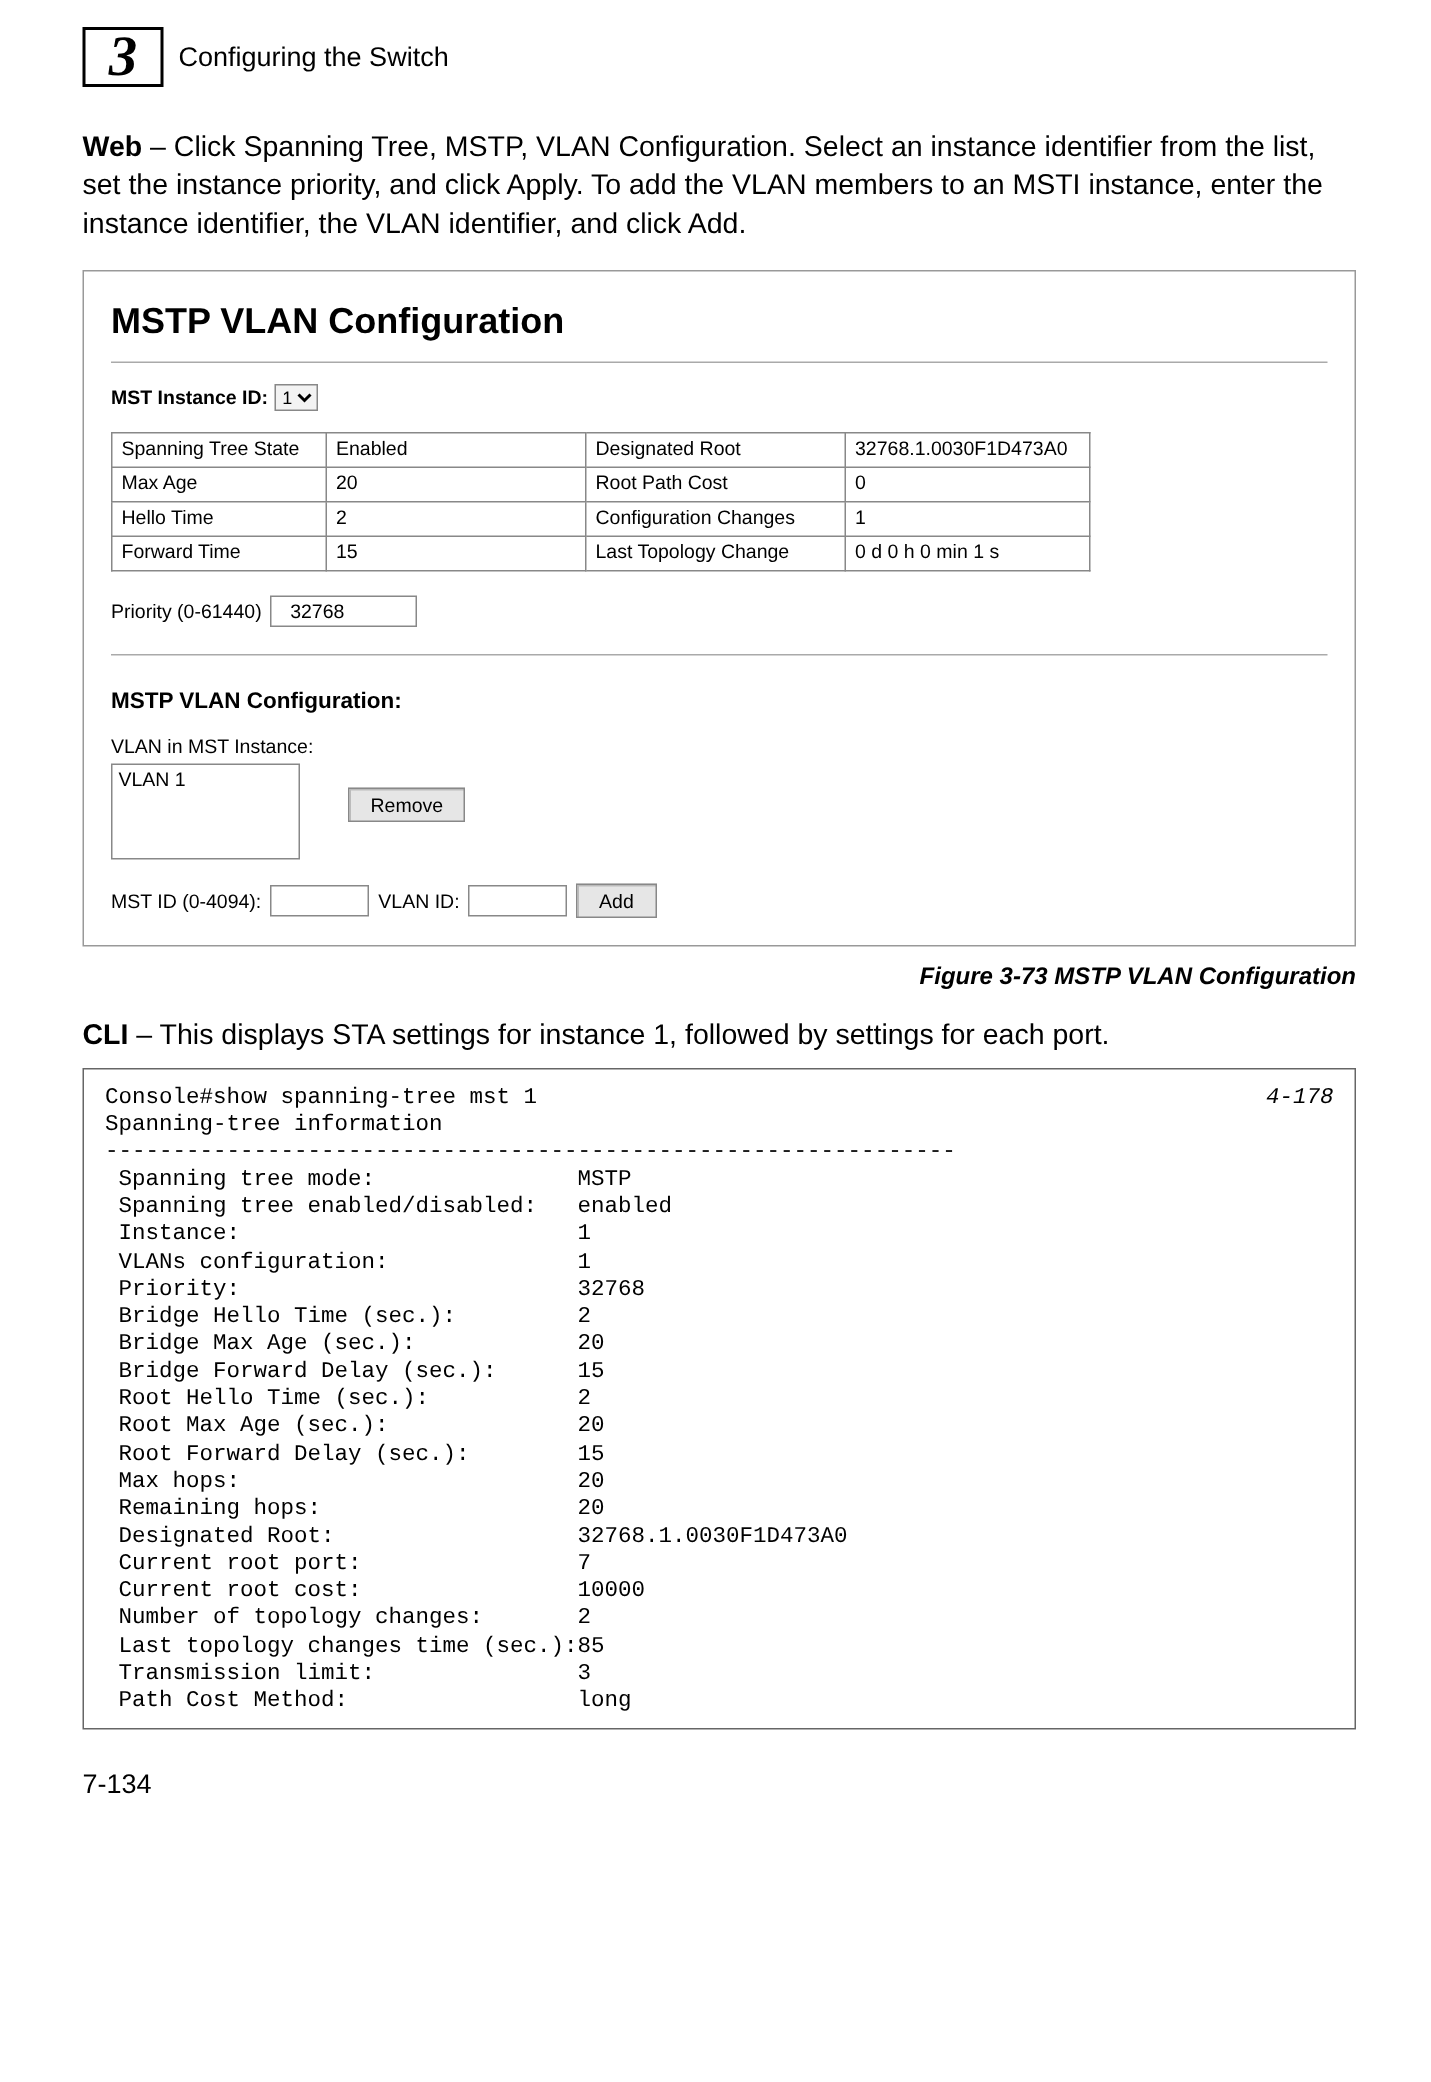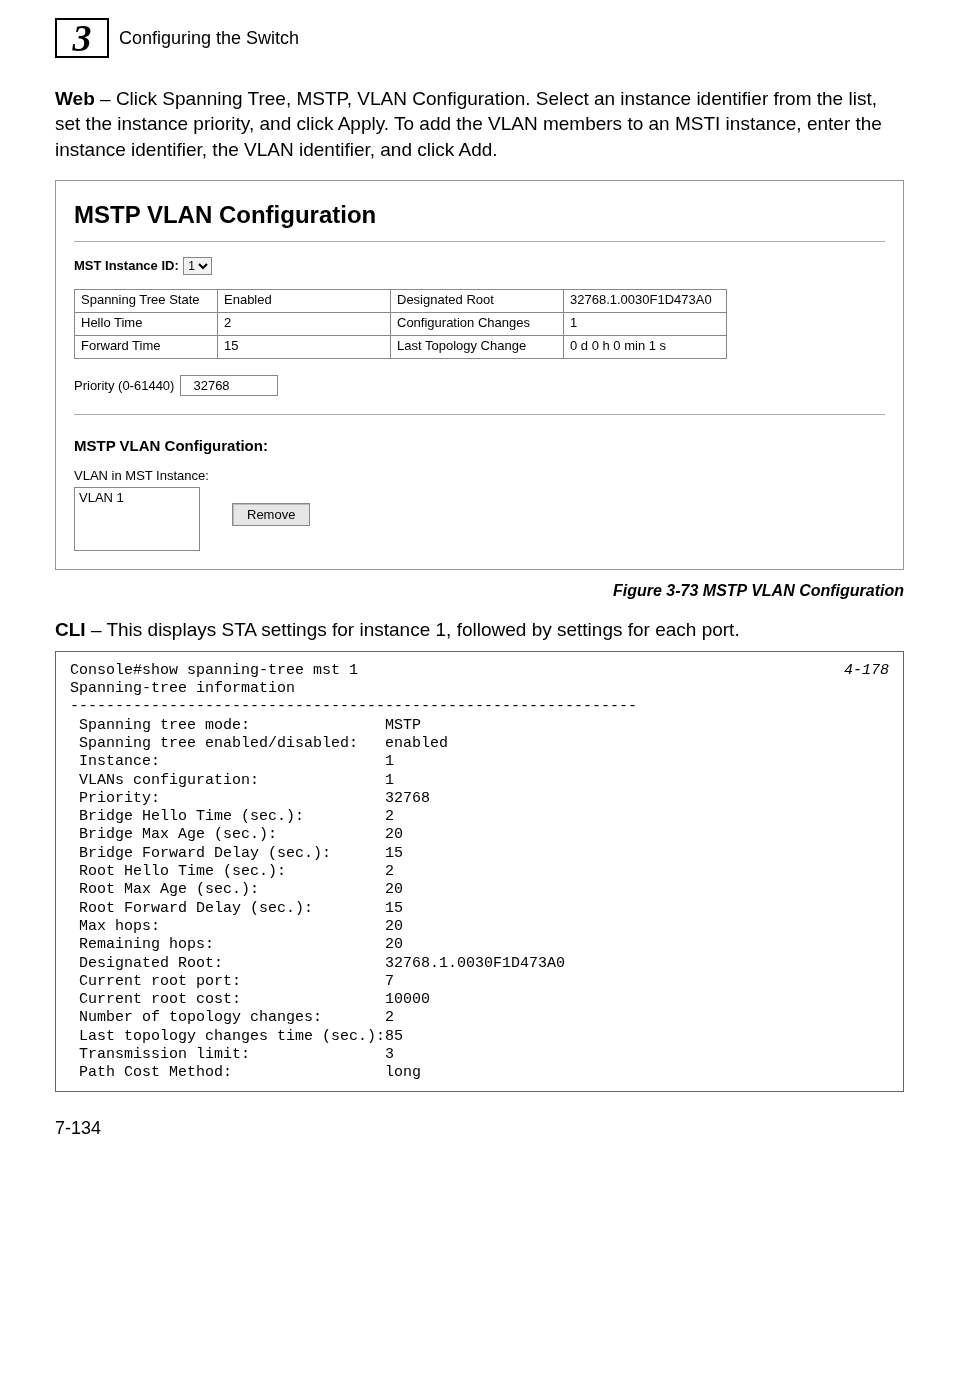--- a/index.html
+++ b/index.html
@@ -201,20 +201,26 @@
 
     <table class="info-table">
       <tbody id="info-table-body">
           <tr>
             <td class="col1">Spanning Tree State</td>
             <td class="col2">Enabled</td>
             <td class="col3">Designated Root</td>
             <td class="col4">32768.1.0030F1D473A0</td>
           </tr>
           <tr>
+            <td class="col1">Max Age</td>
+            <td class="col2">20</td>
+            <td class="col3">Root Path Cost</td>
+            <td class="col4">0</td>
+          </tr>
+          <tr>
             <td class="col1">Hello Time</td>
             <td class="col2">2</td>
             <td class="col3">Configuration Changes</td>
             <td class="col4">1</td>
           </tr>
           <tr>
             <td class="col1">Forward Time</td>
             <td class="col2">15</td>
             <td class="col3">Last Topology Change</td>
             <td class="col4">0 d 0 h 0 min 1 s</td>
@@ -236,20 +242,27 @@
       <div class="vlan-block">
         <div class="listbox">
           <div class="listbox-item">VLAN 1</div>
         </div>
         <div style="padding-top:16px">
           <button class="btn">Remove</button>
         </div>
       </div>
     </div>
 
+    <div class="inline-row">
+      <span class="muted-label">MST ID (0-4094):</span>
+      <input type="text" class="win" style="width: 56px;">
+      <span class="muted-label">VLAN ID:</span>
+      <input type="text" class="win" style="width: 56px;">
+      <button class="btn">Add</button>
+    </div>
   </div>
 
   <div class="figure-caption">Figure 3-73  MSTP VLAN Configuration</div>
 
   <p class="cli-intro">
     <b>CLI</b><span> – This displays STA settings for instance 1, followed by settings for each port.</span>
   </p>
 
   <div class="cli-box"><span class="cli-ref">4-178</span><span>Console#show spanning-tree mst 1
 Spanning-tree information

